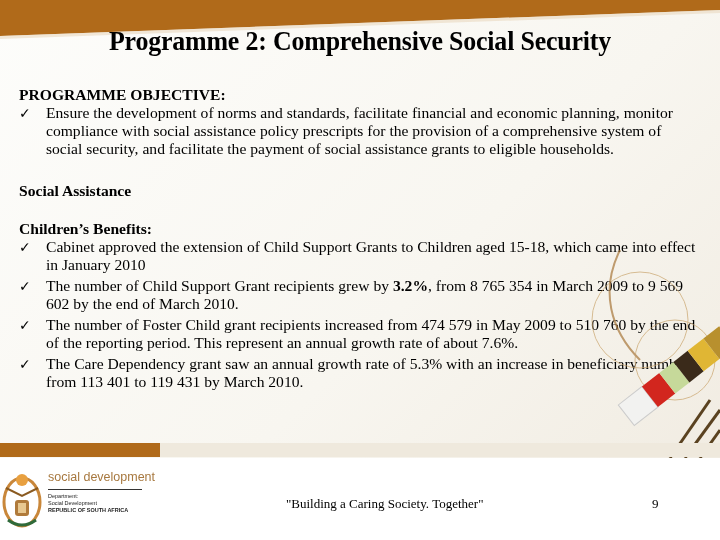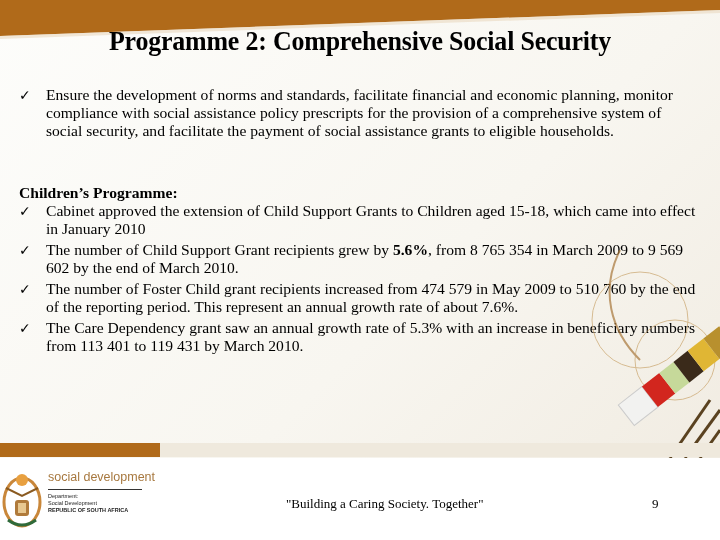--- a/index.html
+++ b/index.html
@@ -59,38 +59,40 @@
 <div class="slide-bg"></div>
 
 <svg class="top-band" viewBox="0 0 720 40" preserveAspectRatio="none">
   <polygon points="0,0 720,0 720,10 0,36" fill="#b06a1a"></polygon>
   <polygon points="0,36 720,10 720,13 0,39" fill="#e9d9c0" opacity="0.6"></polygon>
 </svg>
 
 <div class="title">Programme 2: Comprehensive Social Security</div>
 
 <div class="content">
+  <div class="heading">PROGRAMME OBJECTIVE:</div>
   <div class="bullet">
     <span class="check">✓</span>
     <span>Ensure the development of norms and standards, facilitate financial and economic planning, monitor compliance with social assistance policy prescripts for the provision of a comprehensive system of social security, and facilitate the payment of social assistance grants to eligible households.</span>
   </div>
 
   <div class="spacer-lg"></div>
+  <div class="heading">Social Assistance</div>
   <div class="spacer-md"></div>
 
-  <div class="heading">Children’s Programme:</div>
+  <div class="heading">Children’s Benefits:</div>
 
   <div class="bullet">
     <span class="check">✓</span>
     <span>Cabinet approved the extension of Child Support Grants to Children aged 15-18, which came into effect in January 2010</span>
   </div>
   <div class="gap"></div>
   <div class="bullet">
     <span class="check">✓</span>
-    <span>The number of Child Support Grant recipients grew by </span><b>5.6%</b><span>, from 8 765 354 in March 2009 to 9 569 602 by the end of March 2010.</span>
+    <span>The number of Child Support Grant recipients grew by </span><b>3.2%</b><span>, from 8 765 354 in March 2009 to 9 569 602 by the end of March 2010.</span>
   </div>
   <div class="gap"></div>
   <div class="bullet">
     <span class="check">✓</span>
     <span>The number of Foster Child grant recipients increased from 474 579 in May 2009 to 510 760 by the end of the reporting period. This represent an annual growth rate of about 7.6%.</span>
   </div>
   <div class="gap"></div>
   <div class="bullet">
     <span class="check">✓</span>
     <span>The Care Dependency grant saw an annual growth rate of 5.3% with an increase in beneficiary numbers from 113 401 to 119 431 by March 2010.</span>

